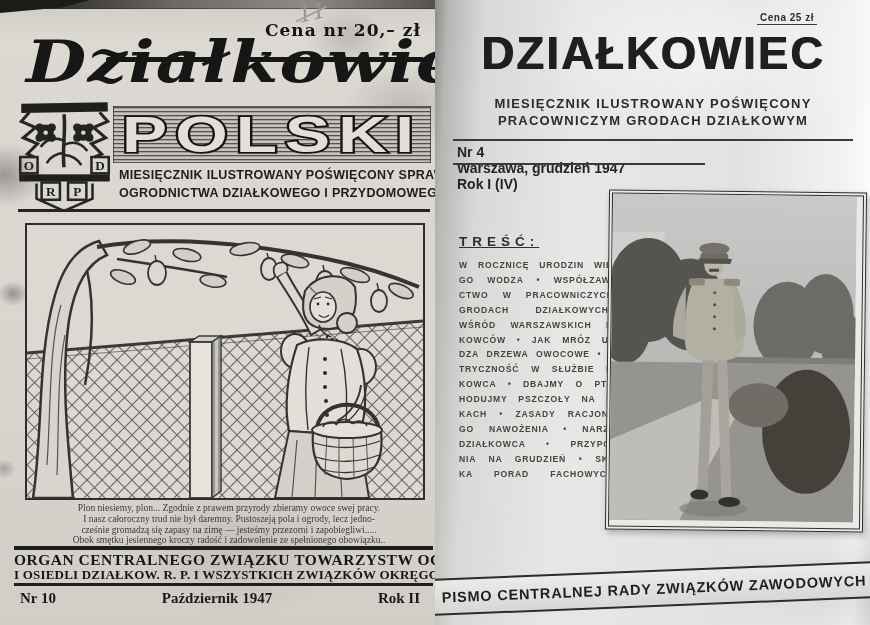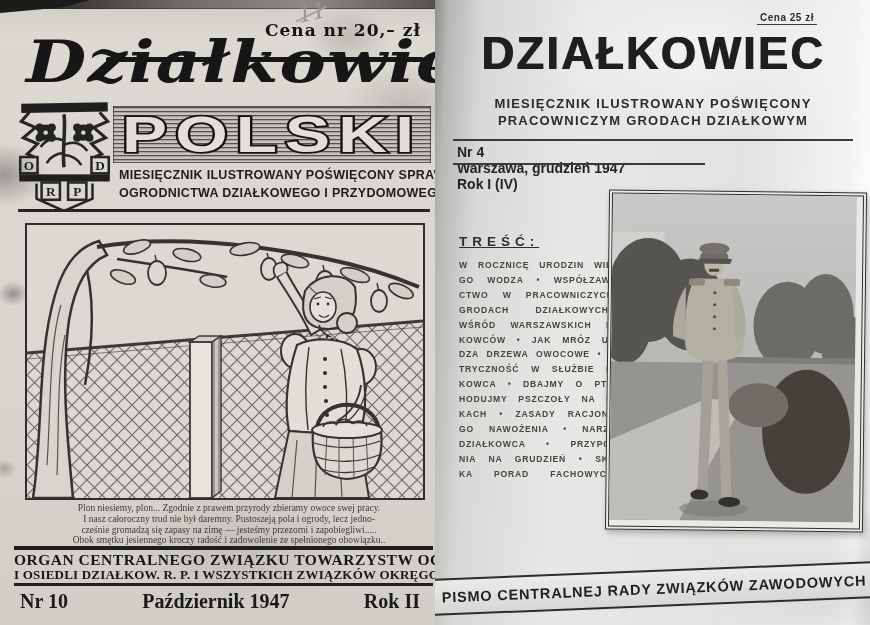--- a/index.html
+++ b/index.html
@@ -49,21 +49,21 @@
   .l-organ-ruletop{position:absolute;left:14px;top:546px;width:419px;height:4px;background:#1e1e1d;}
   .l-organ1{position:absolute;left:14px;top:551px;width:419px;text-align:center;
     font-family:"Liberation Serif",serif;font-weight:bold;font-size:15.5px;letter-spacing:.5px;
     color:#161615;white-space:nowrap;}
   .l-organ2{position:absolute;left:14px;top:567px;width:419px;text-align:center;
     font-family:"Liberation Serif",serif;font-weight:bold;font-size:13px;letter-spacing:.2px;
     color:#161615;white-space:nowrap;}
   .l-organ-rulebot{position:absolute;left:14px;top:583px;width:419px;height:3px;background:#1e1e1d;}
   .l-issuerow{position:absolute;left:20px;top:590px;width:400px;display:flex;
     justify-content:space-between;align-items:baseline;
-    font-family:"Liberation Serif",serif;font-weight:bold;font-size:20px;color:#1a1a19;}
+    font-family:"Liberation Serif",serif;font-weight:bold;font-size:15px;color:#1a1a19;}
 
   
   .right-cover{position:absolute;left:435px;top:0;width:435px;height:625px;
     background:
       radial-gradient(240px 140px at 62% 8%, rgba(255,255,255,.55), rgba(255,255,255,0) 70%),
       radial-gradient(200px 120px at 96% 94%, rgba(120,120,118,.25), rgba(120,120,118,0) 70%),
       linear-gradient(93deg,#8d8d8b 0%,#b6b6b4 3%,#d9d9d7 11%,#e7e7e5 32%,#e2e2e0 68%,#f3f3f1 90%,#fdfdfc 96%,#e5e5e3 100%);
     overflow:hidden;}
   .r-price{position:absolute;left:322px;top:12px;font-size:10px;font-weight:bold;
     letter-spacing:.5px;color:#2e2e2c;border-bottom:1px solid #3c3c3a;padding:0 3px 1px;}

